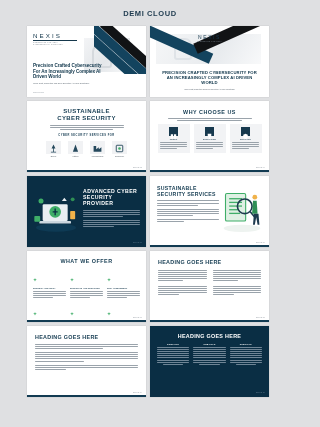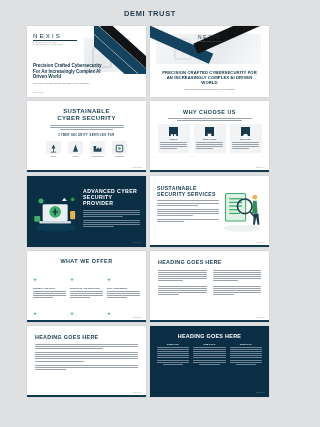--- a/index.html
+++ b/index.html
@@ -94,21 +94,21 @@
   
   .s10 .hd{color:#ffffff;text-align:center;}
   .s10 .cols{display:flex;gap:4px;margin-top:4px;}
   .s10 .col{flex:1;}
   .s10 .sub{font-size:2px;font-weight:bold;color:#ffffff;text-align:center;letter-spacing:.3px;margin-bottom:2px;}
 </style>
 </head>
 <body>
 
 <div class="page-header">
-  <div class="page-header-title">DEMI TRUST</div>
+  <div class="page-header-title">DEMI CLOUD</div>
 </div>
 
 <div class="deck">
 
   <div class="slide s1">
     <div class="ph"></div>
     <div class="stripes">
       <div class="stripe" style="background:#13435e;left:-16px;top:-6px;"></div>
       <div class="stripe" style="background:#13435e;left:-2px;top:-6px;"></div>
       <div class="stripe" style="background:#111315;left:12px;top:-6px;"></div>

